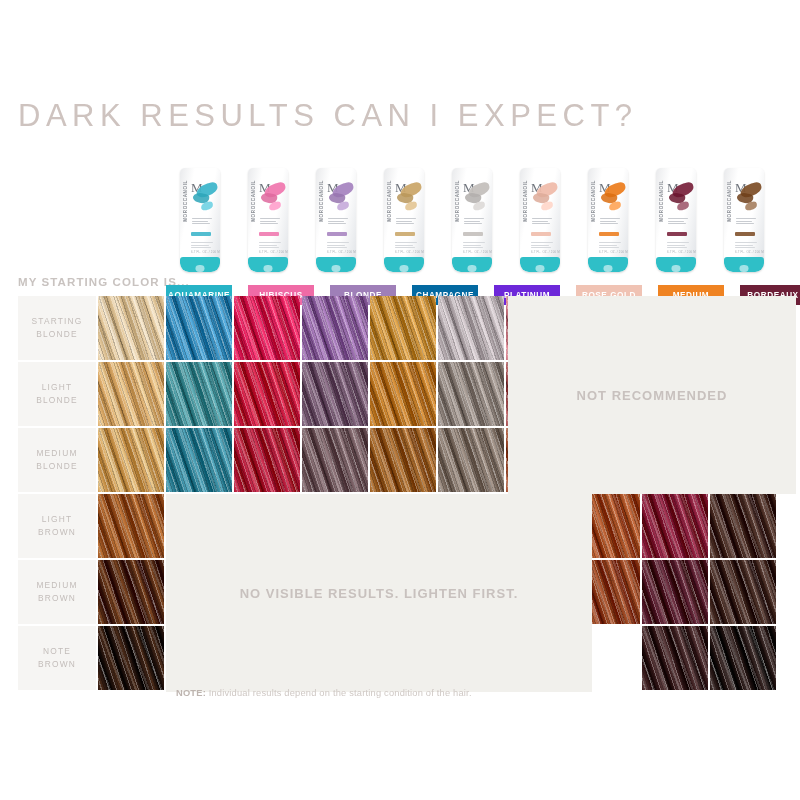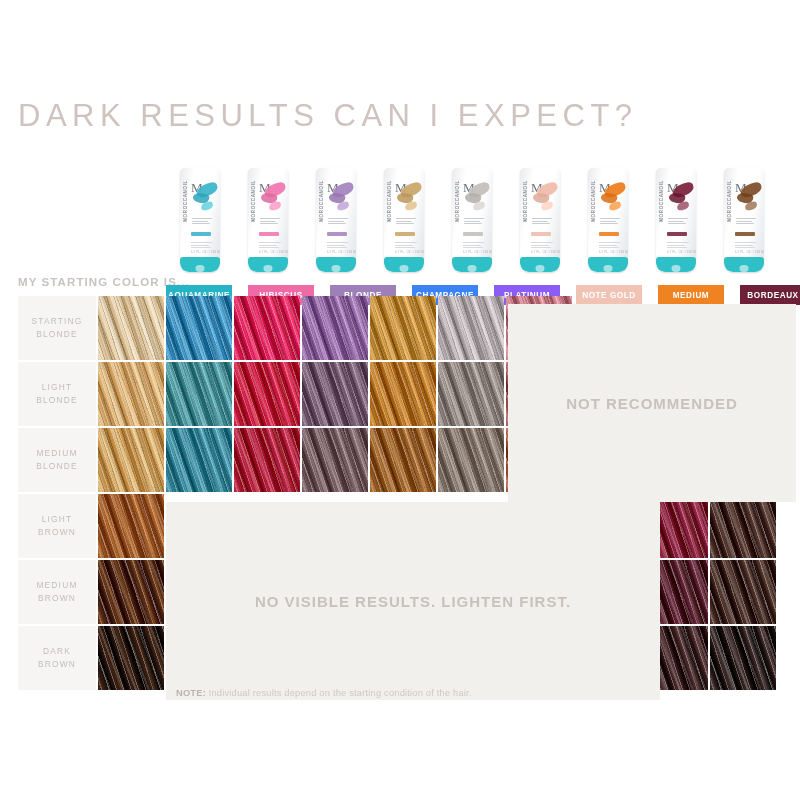--- a/index.html
+++ b/index.html
@@ -177,32 +177,31 @@
       rgba(0,0,0,0) 2px, rgba(0,0,0,0) 5px,
       rgba(0,0,0,.17) 5px, rgba(0,0,0,.17) 6px,
       rgba(0,0,0,0) 6px, rgba(0,0,0,0) 12px);
   }
 
   
   .overlay-panel{
     position:absolute;
     background:#f1f0ec;
     display:flex;align-items:center;justify-content:center;
-    font-size:15px;font-weight:700;letter-spacing:1px;
+    font-size:13px;font-weight:700;letter-spacing:1px;
     color:#c8c1be;
     text-align:center;
-    margin-top:8px;
   }
   #not-recommended{
     left:490px; top:24px;
     width:288px; height:198px;
   }
   #no-visible{
     left:148px; top:222px;
-    width:494px; height:198px;
+    width:426px; height:198px;
   }
 
   
   #note{
     position:absolute;
     left:176px; top:688px;
     font-size:9.3px;color:#cfc8c4;letter-spacing:.2px;
     white-space:nowrap;
   }
   #note b{color:#bdb4af;font-weight:700;}
@@ -432,23 +431,23 @@
   </div>
 
 <div id="chart">
 
   <div id="start-header">MY STARTING COLOR IS...</div>
 
   <div id="col-headers">
       <div class="col-head" style="background: rgb(39, 179, 198);">AQUAMARINE</div>
       <div class="col-head" style="background: rgb(239, 107, 166);">HIBISCUS</div>
       <div class="col-head" style="background: rgb(159, 127, 184);">BLONDE</div>
-      <div class="col-head" style="background: #3b82f6;">CHAMPAGNE</div>
-      <div class="col-head" style="background: #8b5cf6;">PLATINUM</div>
-      <div class="col-head" style="background: rgb(240, 195, 180);">NOTE GOLD</div>
+      <div class="col-head" style="background: #0369a1;">CHAMPAGNE</div>
+      <div class="col-head" style="background: #6d28d9;">PLATINUM</div>
+      <div class="col-head" style="background: rgb(240, 195, 180);">ROSE GOLD</div>
       <div class="col-head" style="background: rgb(239, 131, 34);">MEDIUM</div>
       <div class="col-head" style="background: rgb(109, 32, 56);">BORDEAUX</div>
       <div class="col-head" style="background: rgb(124, 74, 35);">COCOA</div>
     </div>
 
   <div id="rows">
       <div class="grid-row">
         <div class="row-label">
           <span>STARTING</span>
           <span>BLONDE</span>
@@ -593,21 +592,21 @@
           <div class="cell">
             <div class="hair" style="background: repeating-linear-gradient(71deg, rgb(77, 18, 35) 0px, rgb(121, 62, 79) 4px, rgb(77, 18, 35) 8px, rgb(37, 0, 0) 12px, rgb(77, 18, 35) 17px, rgb(121, 62, 79) 22px, rgb(37, 0, 0) 27px, rgb(77, 18, 35) 32px);"></div>
           </div>
           <div class="cell">
             <div class="hair" style="background: repeating-linear-gradient(71deg, rgb(59, 32, 24) 0px, rgb(103, 76, 68) 4px, rgb(59, 32, 24) 8px, rgb(19, 0, 0) 12px, rgb(59, 32, 24) 17px, rgb(103, 76, 68) 22px, rgb(19, 0, 0) 27px, rgb(59, 32, 24) 32px);"></div>
           </div>
         </div>
       </div>
       <div class="grid-row">
         <div class="row-label">
-          <span>DARK</span>
+          <span>NOTE</span>
           <span>BROWN</span>
         </div>
         <div class="row-swatch">
           <div class="hair" style="background: repeating-linear-gradient(71deg, rgb(43, 23, 15) 0px, rgb(74, 42, 24) 4px, rgb(43, 23, 15) 8px, rgb(3, 0, 0) 12px, rgb(43, 23, 15) 17px, rgb(74, 42, 24) 22px, rgb(3, 0, 0) 27px, rgb(43, 23, 15) 32px);"></div>
         </div>
         <div class="cells">
           <div class="cell empty"></div>
           <div class="cell empty"></div>
           <div class="cell empty"></div>
           <div class="cell empty"></div>

